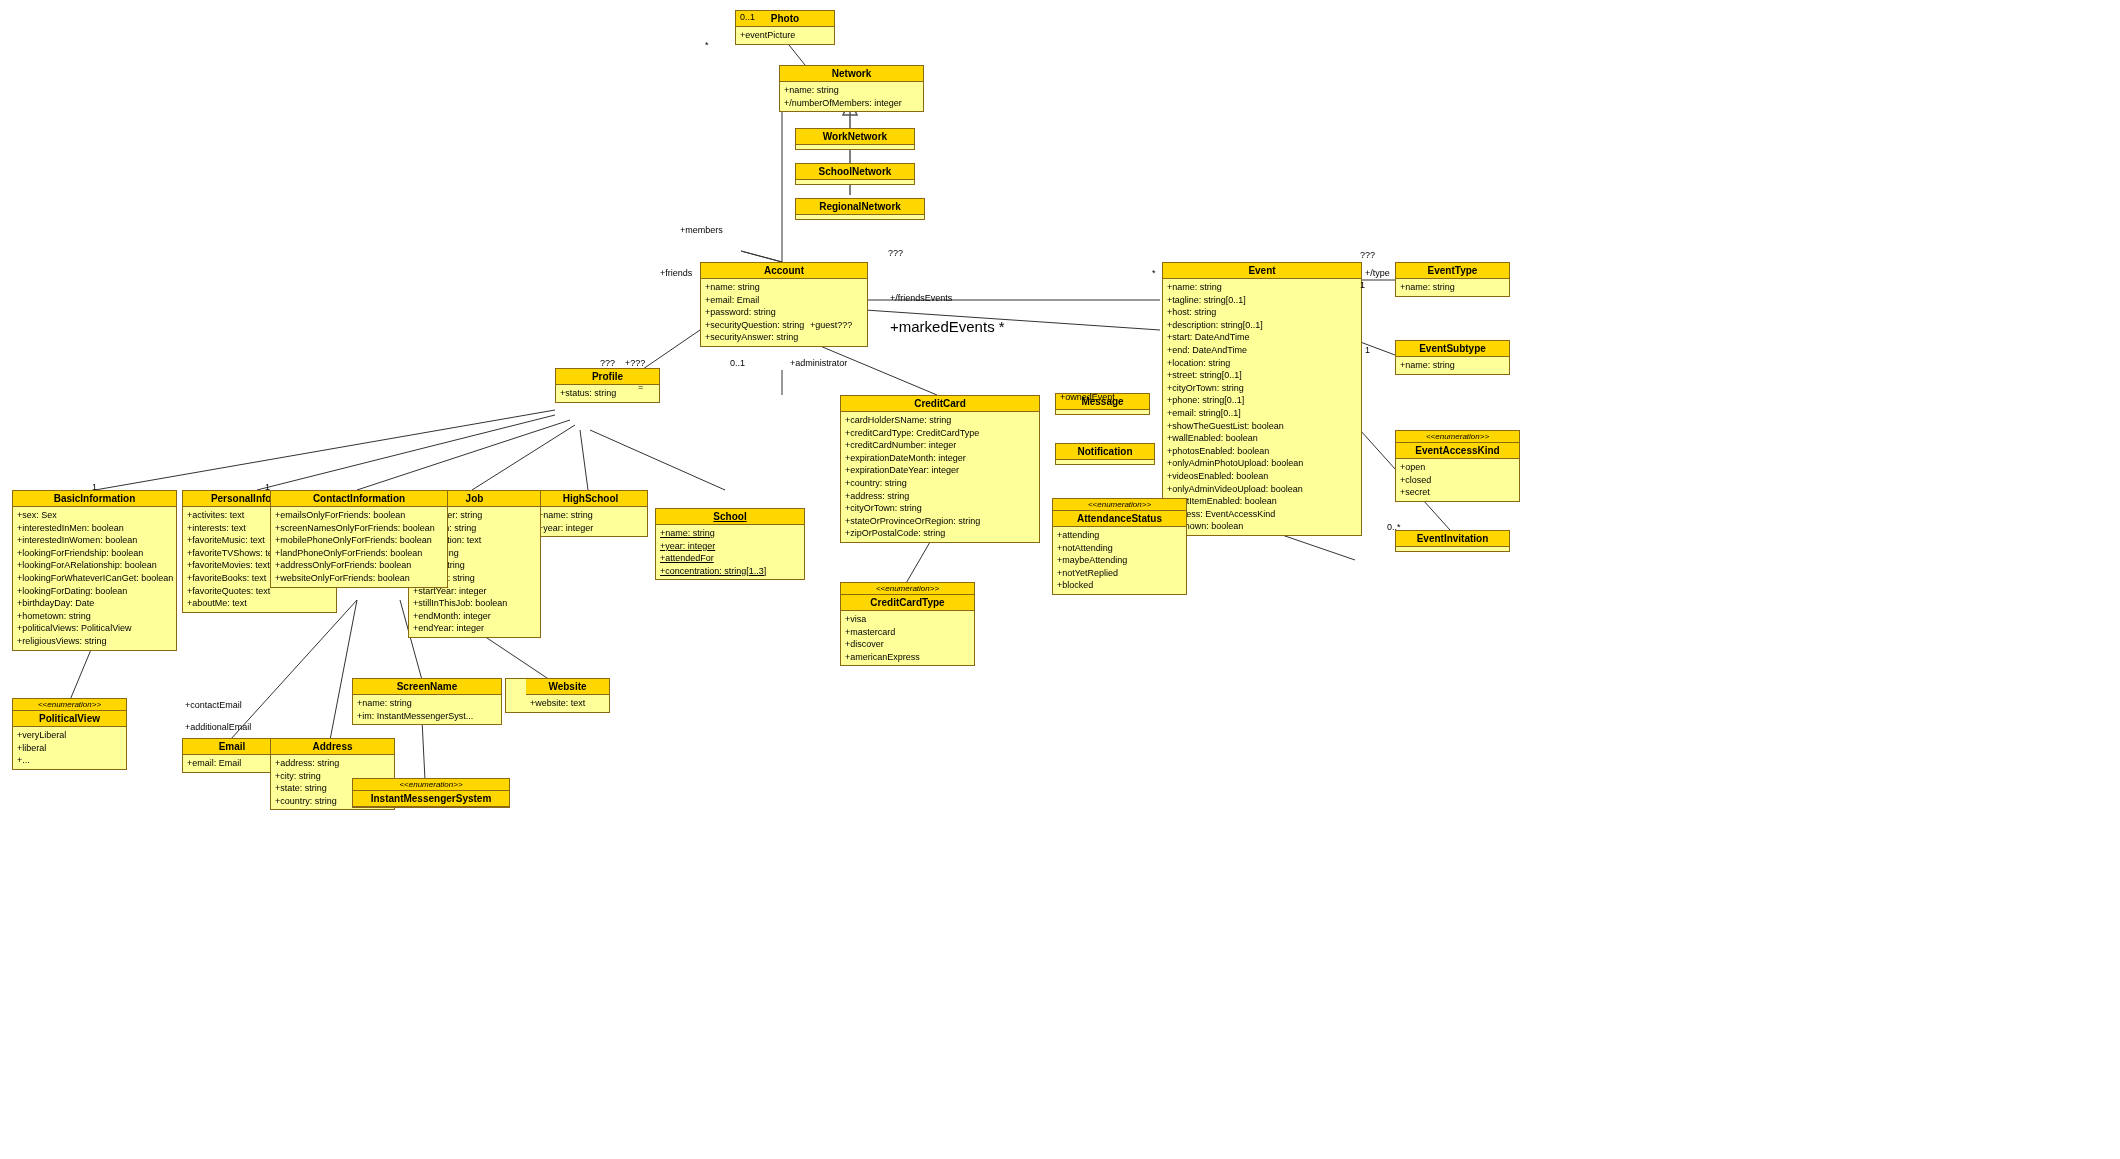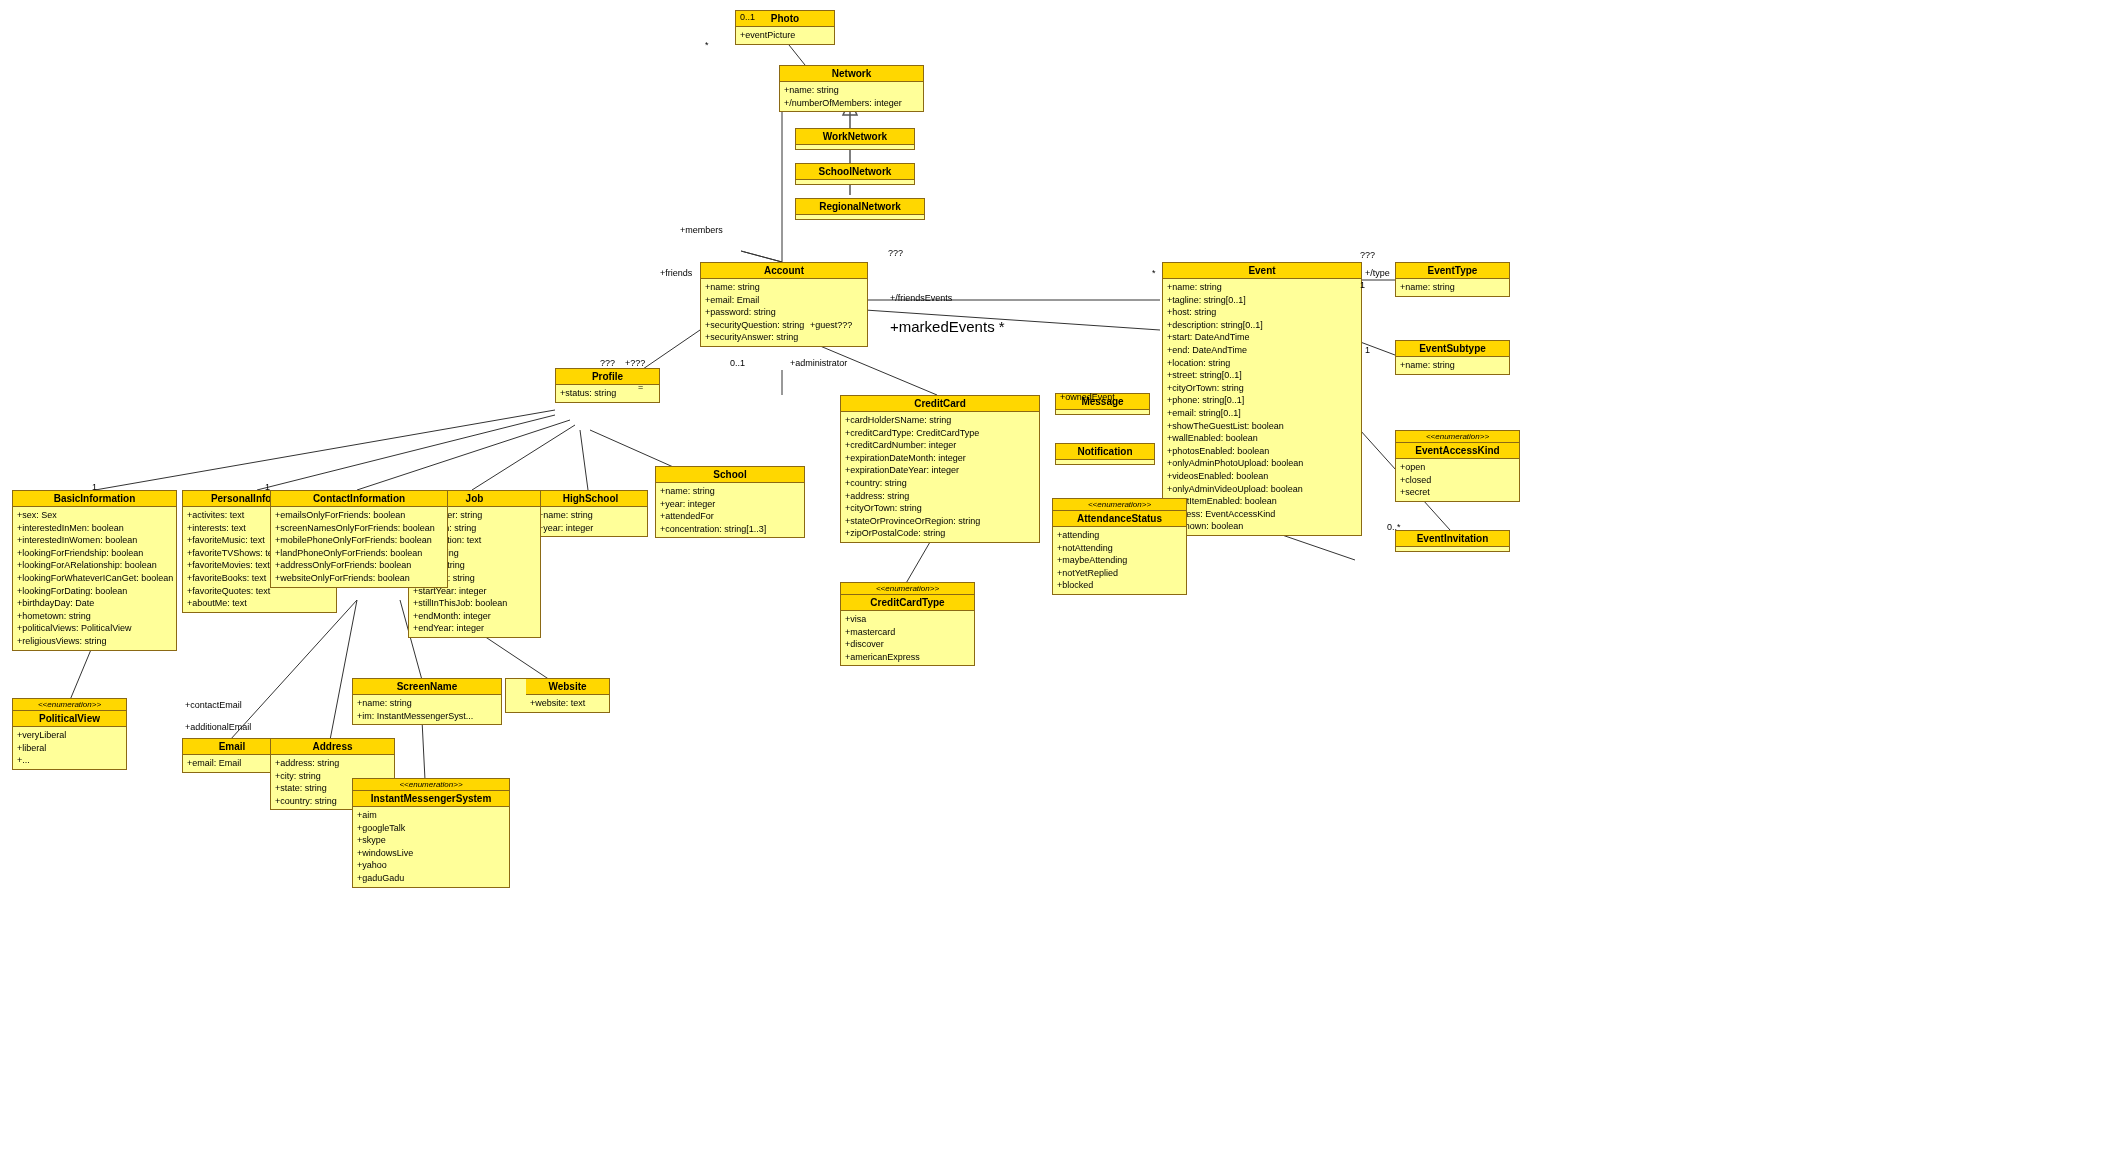--- a/index.html
+++ b/index.html
@@ -280,21 +280,21 @@
   </div>
 
   <div class="uml-box" style="left:533px;top:490px;width:115px;">
     <div class="uml-box-title">HighSchool</div>
     <div class="uml-box-body">
       <div>+name: string</div>
       <div>+year: integer</div>
     </div>
   </div>
 
-  <div class="uml-box" style="left:655px;top:466px;width:150px;">
+  <div class="uml-box" style="left:655px;top:508px;width:150px;text-decoration:underline;">
     <div class="uml-box-title">School</div>
     <div class="uml-box-body">
       <div>+name: string</div>
       <div>+year: integer</div>
       <div>+attendedFor</div>
       <div>+concentration: string[1..3]</div>
     </div>
   </div>
 
   <div class="uml-box" style="left:408px;top:490px;width:133px;">
@@ -394,28 +394,20 @@
   <div class="uml-box" style="left:505px;top:678px;width:105px;padding-left:20px;">
     <div class="uml-box-title">Website</div>
     <div class="uml-box-body">
       <div>+website: text</div>
     </div>
   </div>
 
   <div class="uml-box" style="left:352px;top:778px;width:158px;">
     <div class="uml-box-stereotype">&lt;&lt;enumeration&gt;&gt;</div>
     <div class="uml-box-title">InstantMessengerSystem</div>
-    <div class="uml-box-body">
-      <div>+aim</div>
-      <div>+googleTalk</div>
-      <div>+skype</div>
-      <div>+windowsLive</div>
-      <div>+yahoo</div>
-      <div>+gaduGadu</div>
-    </div>
   </div>
 
   <div style="position:absolute;left:740px;top:12px;font-size:9px;">0..1</div>
   <div style="position:absolute;left:705px;top:40px;font-size:9px;">*</div>
 
   <div style="position:absolute;left:888px;top:248px;font-size:9px;">???</div>
   <div style="position:absolute;left:1360px;top:250px;font-size:9px;">???</div>
 
   <div style="position:absolute;left:660px;top:268px;font-size:9px;">+friends</div>
 

